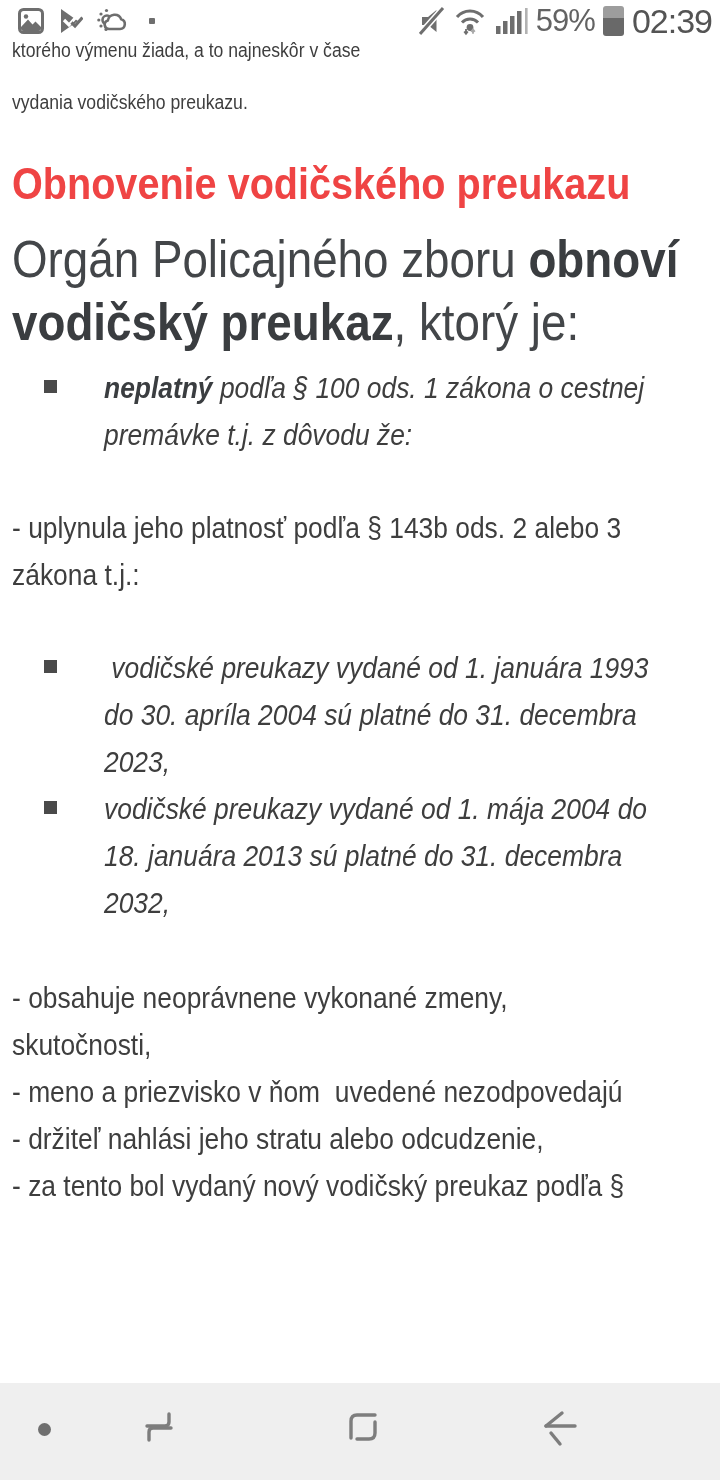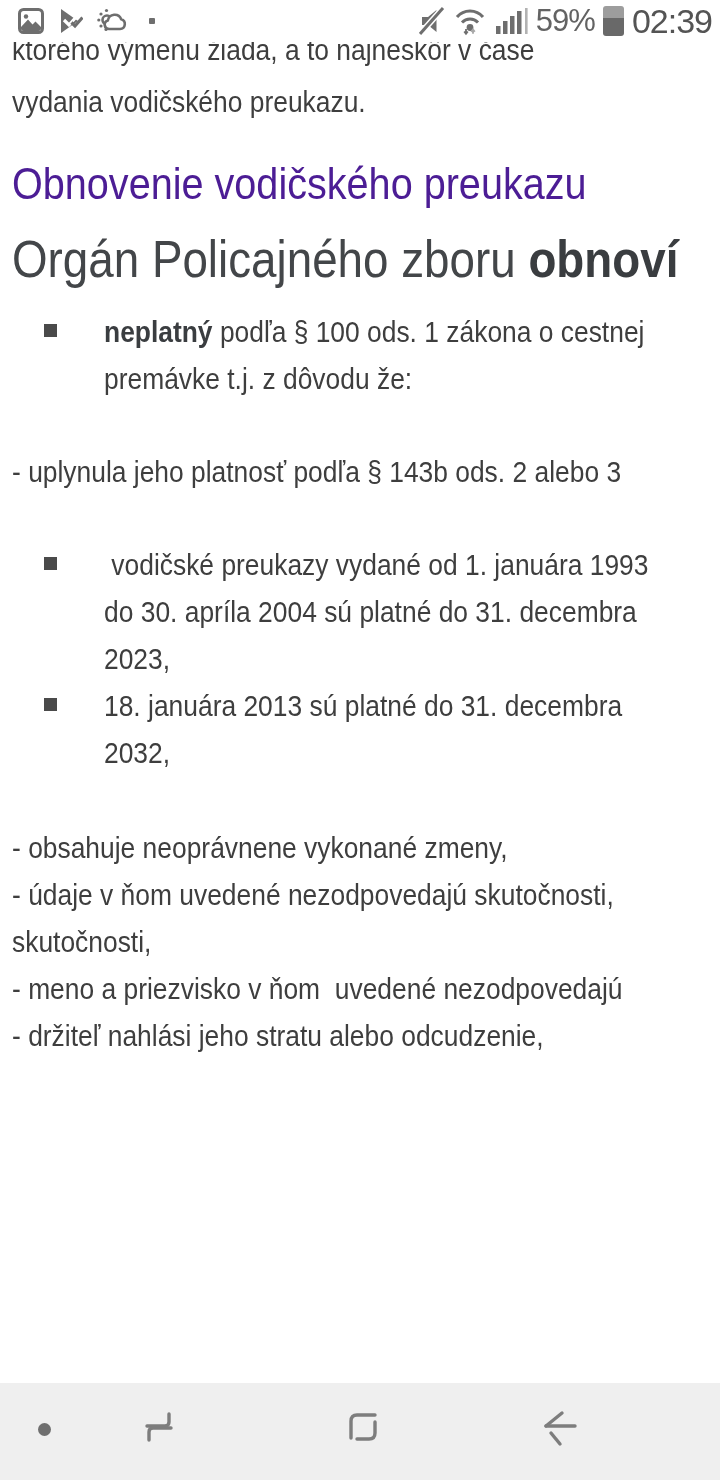--- a/index.html
+++ b/index.html
@@ -20,25 +20,25 @@
   .sb-time{font-size:34px;color:#545454;letter-spacing:-1px;}
   .bat{width:21px;height:30px;border-radius:3px;overflow:hidden;flex:none;}
   .bat-empty{height:12px;background:#9d9d9d;}
   .bat-fill{height:18px;background:#696969;}
   .notif-dot{width:6px;height:6px;border-radius:1px;background:#6e6e6e;margin-left:6px;}
   
   .content{position:relative;z-index:1;padding:0 14px 0 12px;color:#3e3e3e;}
   .ln{display:block;white-space:pre;}
   .tx{display:inline-block;transform:scaleX(0.88);transform-origin:0 50%;white-space:pre;}
   .b{font-weight:700;color:#3a3d40;}
-  .intro{margin:24px 0 0;font-size:30px;line-height:52px;}
-  h2.title{margin:28px 0 0;font-size:45px;line-height:56px;font-weight:400;color:#4c1d95;}
+  .intro{margin:24px 0 0;font-size:20px;line-height:52px;}
+  h2.title{margin:28px 0 0;font-size:45px;line-height:56px;font-weight:700;color:#ef4444;}
   h2.title .tx{transform:scaleX(0.88);}
   .lead{margin:16px 0 0;font-size:52px;line-height:63px;color:#434649;}
-  .blist{margin:17px 0 0;padding:0 0 0 32px;list-style:none;}
+  .blist{margin:10px 0 0;padding:0 0 0 32px;list-style:none;font-style:italic;}
   .blist.second{margin-top:46px;}
   .blist li{display:flex;font-size:30px;line-height:47px;}
   .marker{width:13px;height:13px;background:#4a4a4a;margin:16px 47px 0 0;flex:none;}
   .dashpar{font-size:30px;line-height:47px;}
   .dash1{margin:46px 0 0;}
   .dash2{margin:48px 0 0;}
   
   .navbar{position:absolute;left:0;right:0;bottom:0;height:97px;background:#efefef;z-index:20;}
   .nav-btn{position:absolute;background:none;border:none;padding:0;margin:0;cursor:pointer;}
   .hide-dot{left:38px;top:40px;width:13px;height:13px;border-radius:50%;background:#6f6f6f;}
@@ -123,60 +123,63 @@
     <span class="ln"><span class="tx">ktorého výmenu žiada, a to najneskôr v čase</span></span>
     <span class="ln"><span class="tx">vydania vodičského preukazu.</span></span>
   </p>
 
   <h2 class="title">
     <span class="tx">Obnovenie vodičského preukazu</span>
   </h2>
 
   <p class="lead">
     <span class="ln"><span class="tx"><span>Orgán Policajného zboru </span><span class="b">obnoví</span></span></span>
+    <span class="ln"><span class="tx"><span class="b">vodičský preukaz</span><span>, ktorý je:</span></span></span>
   </p>
 
   <ul class="blist">
     <li>
       <span class="marker"></span>
       <div>
         <div class="ln"><span class="tx"><span class="b">neplatný</span><span> podľa § 100 ods. 1 zákona o cestnej</span></span></div>
         <div class="ln"><span class="tx">premávke t.j. z dôvodu že:</span></div>
       </div>
     </li>
   </ul>
 
   <p class="dashpar dash1">
     <span class="ln"><span class="tx">- uplynula jeho platnosť podľa § 143b ods. 2 alebo 3</span></span>
+    <span class="ln"><span class="tx">zákona t.j.:</span></span>
   </p>
 
   <ul class="blist second">
     <li>
       <span class="marker"></span>
       <div>
         <div class="ln"><span class="tx"> vodičské preukazy vydané od 1. januára 1993</span></div>
         <div class="ln"><span class="tx">do 30. apríla 2004 sú platné do 31. decembra</span></div>
         <div class="ln"><span class="tx">2023,</span></div>
       </div>
     </li>
     <li>
       <span class="marker"></span>
       <div>
+        <div class="ln"><span class="tx">vodičské preukazy vydané od 1. mája 2004 do</span></div>
         <div class="ln"><span class="tx">18. januára 2013 sú platné do 31. decembra</span></div>
         <div class="ln"><span class="tx">2032,</span></div>
       </div>
     </li>
   </ul>
 
   <p class="dashpar dash2">
     <span class="ln"><span class="tx">- obsahuje neoprávnene vykonané zmeny,</span></span>
-    <span class="ln"><span class="tx">- údaje v ňom uvedené nezodpovedajú skutočnosti,</span></span>
     <span class="ln"><span class="tx">skutočnosti,</span></span>
     <span class="ln"><span class="tx">- meno a priezvisko v ňom  uvedené nezodpovedajú</span></span>
     <span class="ln"><span class="tx">- držiteľ nahlási jeho stratu alebo odcudzenie,</span></span>
+    <span class="ln"><span class="tx">- za tento bol vydaný nový vodičský preukaz podľa §</span></span>
   </p>
 
 </div>
 
 <div class="navbar">
   <button class="nav-btn hide-dot" aria-label="hide navigation"></button>
 
   <button class="nav-btn nav-recents" aria-label="recent apps">
     <span>
       <svg width="36" height="36" viewBox="0 0 36 36" fill="none" stroke="#7d7d7d" stroke-width="3.4" stroke-linecap="round">

